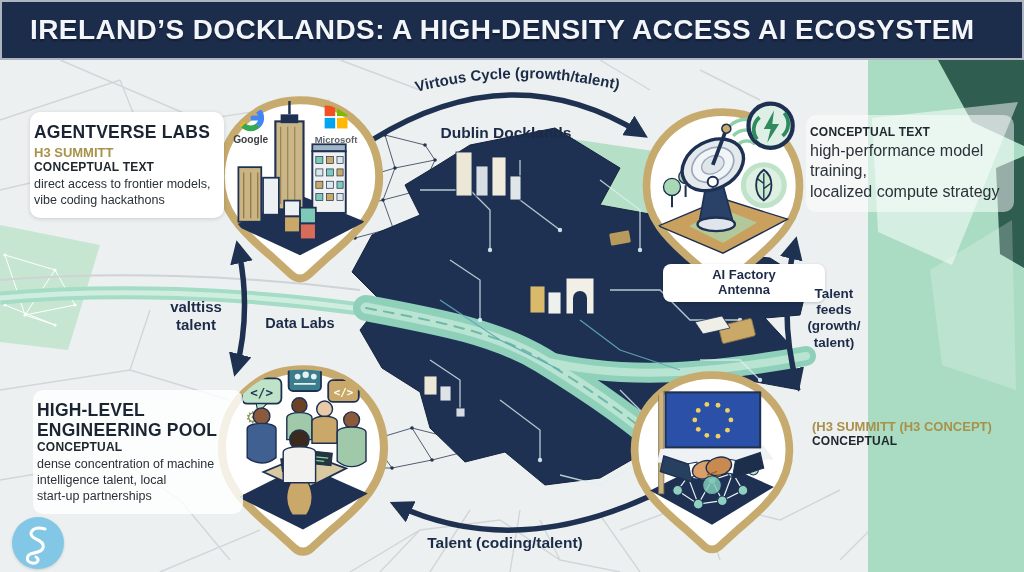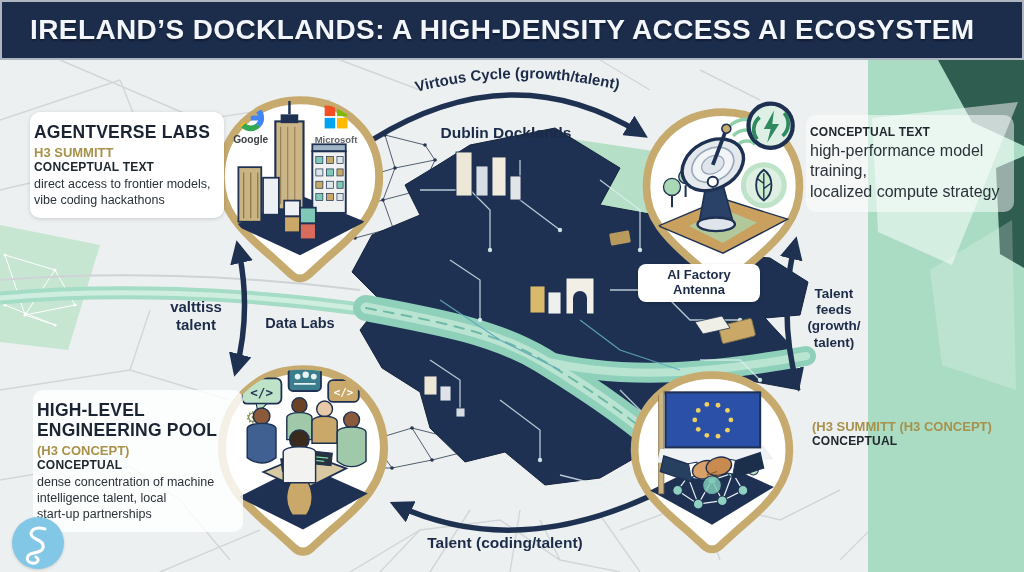--- a/index.html
+++ b/index.html
@@ -23,22 +23,22 @@
   .card-sovereign h2{font-size:18px;color:#13252b;}
   .card-sovereign .body{font-size:16px;}
   .card-engineering{left:33px;top:330px;width:202px;background:rgba(255,255,255,.82);}
   .card-presidency{left:812px;top:356px;width:205px;background:transparent;padding:0;}
   .card-presidency h2{font-size:19px;color:#14262c;}
   .card-presidency .body{font-size:13px;}
   .node{position:absolute;}
   .node svg{width:100%;height:auto;}
   .caption{position:absolute;text-align:center;font-weight:700;color:#1c2c48;margin-top:39px;}
   .caption-datalabs{left:238px;top:216px;width:124px;font-size:14.5px;}
-  .pill{position:absolute;left:638px;top:204px;width:122px;background:#ffffff;border-radius:8px;
-        padding:4px 0;text-align:center;font-size:13px;font-weight:700;color:#1c2c48;
+  .pill{position:absolute;left:663px;top:204px;width:122px;background:#ffffff;border-radius:8px;
+        padding:4px 20px;text-align:center;font-size:13px;font-weight:700;color:#1c2c48;
         line-height:1.15;box-shadow:0 1px 3px rgba(0,0,0,.2);}
   .flow{position:absolute;text-align:center;font-weight:700;color:#1c2c48;line-height:1.2;}
   .flow-left{left:146px;top:238px;width:100px;font-size:15px;}
   .flow-right{left:788px;top:226px;width:92px;font-size:13.5px;}
   .flow-bottom{left:375px;top:474px;width:260px;font-size:15.5px;}
   .logo{position:absolute;left:12px;top:457px;width:52px;height:52px;border-radius:50%;
         background:#82c7e6;box-shadow:0 1px 3px rgba(0,0,0,.15);}
 </style>
 </head>
 <body>
@@ -421,21 +421,20 @@
       <div class="body">direct access to frontier models,<br>vibe coding hackathons</div>
     </div>
 
     <div class="card card-sovereign">
       <div class="kicker">CONCEPTUAL TEXT</div>
       <div class="body">high-performance model training,<br>localized compute strategy</div>
     </div>
 
     <div class="card card-engineering">
       <h2>HIGH-LEVEL<br>ENGINEERING POOL</h2>
-      <div class="tag">(H3 CONCEPT)</div>
       <div class="kicker">CONCEPTUAL</div>
       <div class="body">dense concentration of machine<br>intelligence talent, local<br>start-up partnerships</div>
     </div>
 
     <div class="card card-presidency">
       <div class="tag">(H3 SUMMITT (H3 CONCEPT)</div>
       <div class="kicker">CONCEPTUAL</div>
     </div>
 
     <div class="caption caption-datalabs">Data Labs</div>

